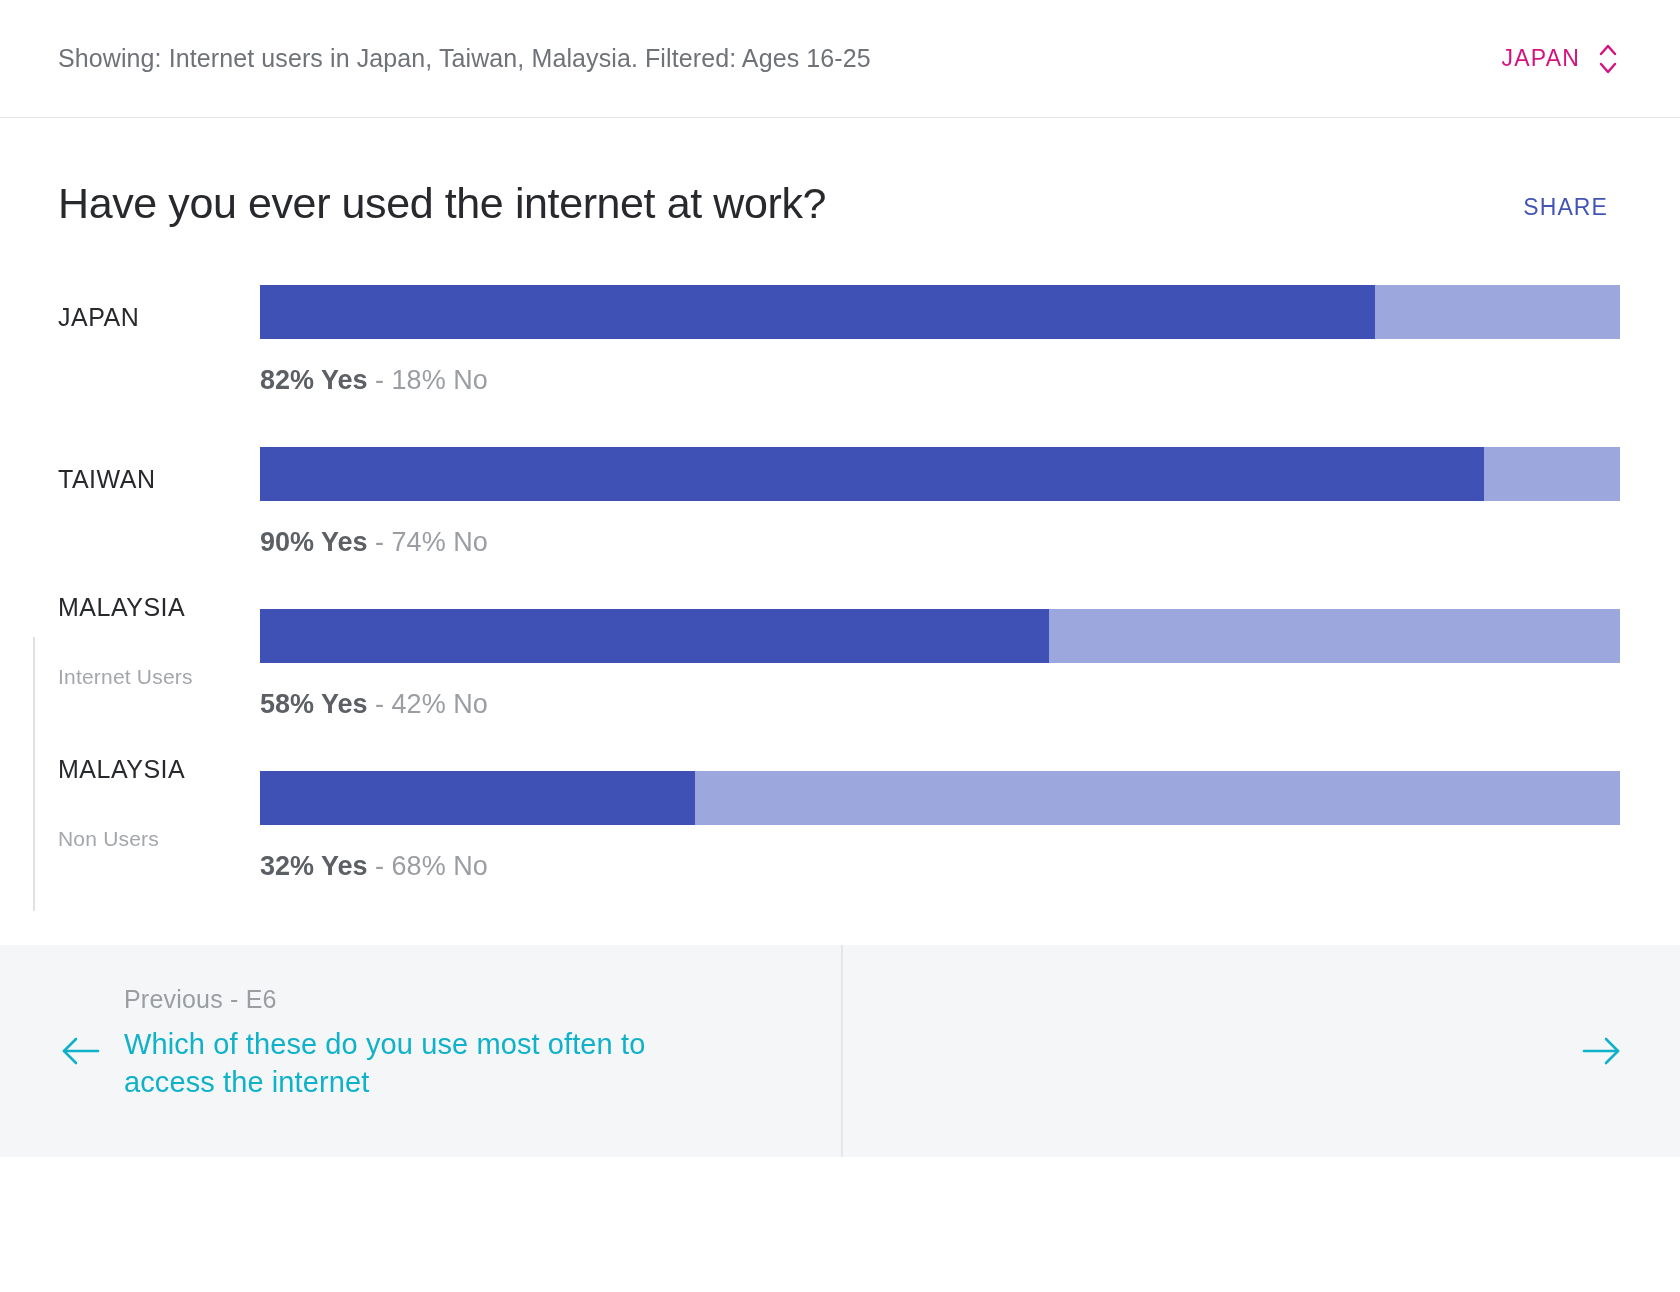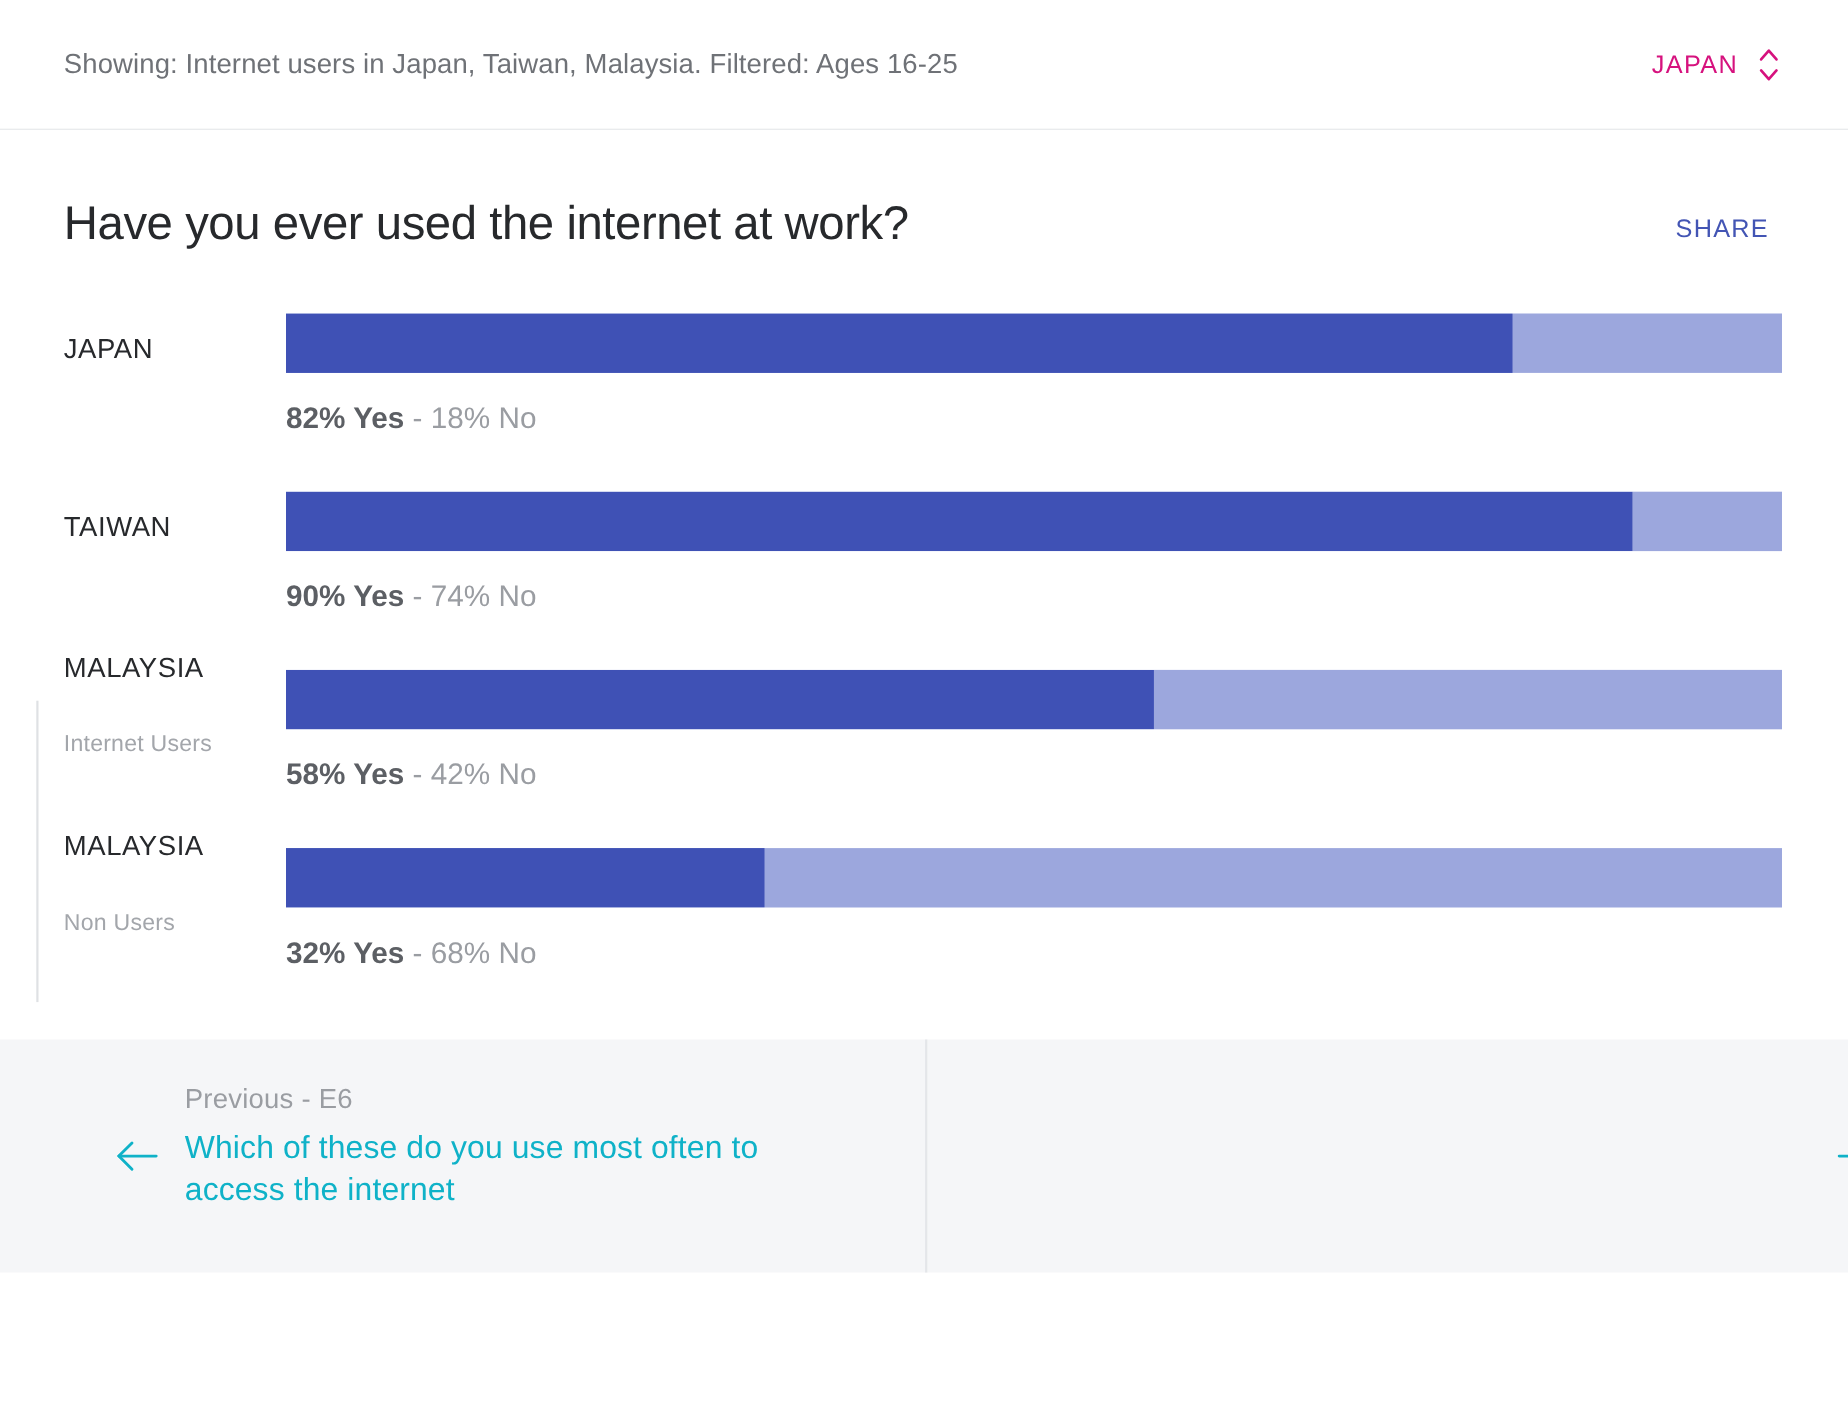--- a/index.html
+++ b/index.html
@@ -167,21 +167,20 @@
     top: 0;
     bottom: 0;
     width: 2px;
     background: #e4e6e9;
   }
   .nav-pane {
     width: 841px;
     flex: 0 0 841px;
     padding: 40px 0 0 18px;
     display: flex;
-    margin-left: 44px;
   }
   .nav-pane.prev { padding-left: 58px; }
   .nav-pane.next { padding-right: 58px; justify-content: flex-end; }
 
   .nav-inner {
     display: flex;
     align-items: flex-start;
     gap: 22px;
   }
   .nav-arrow {

